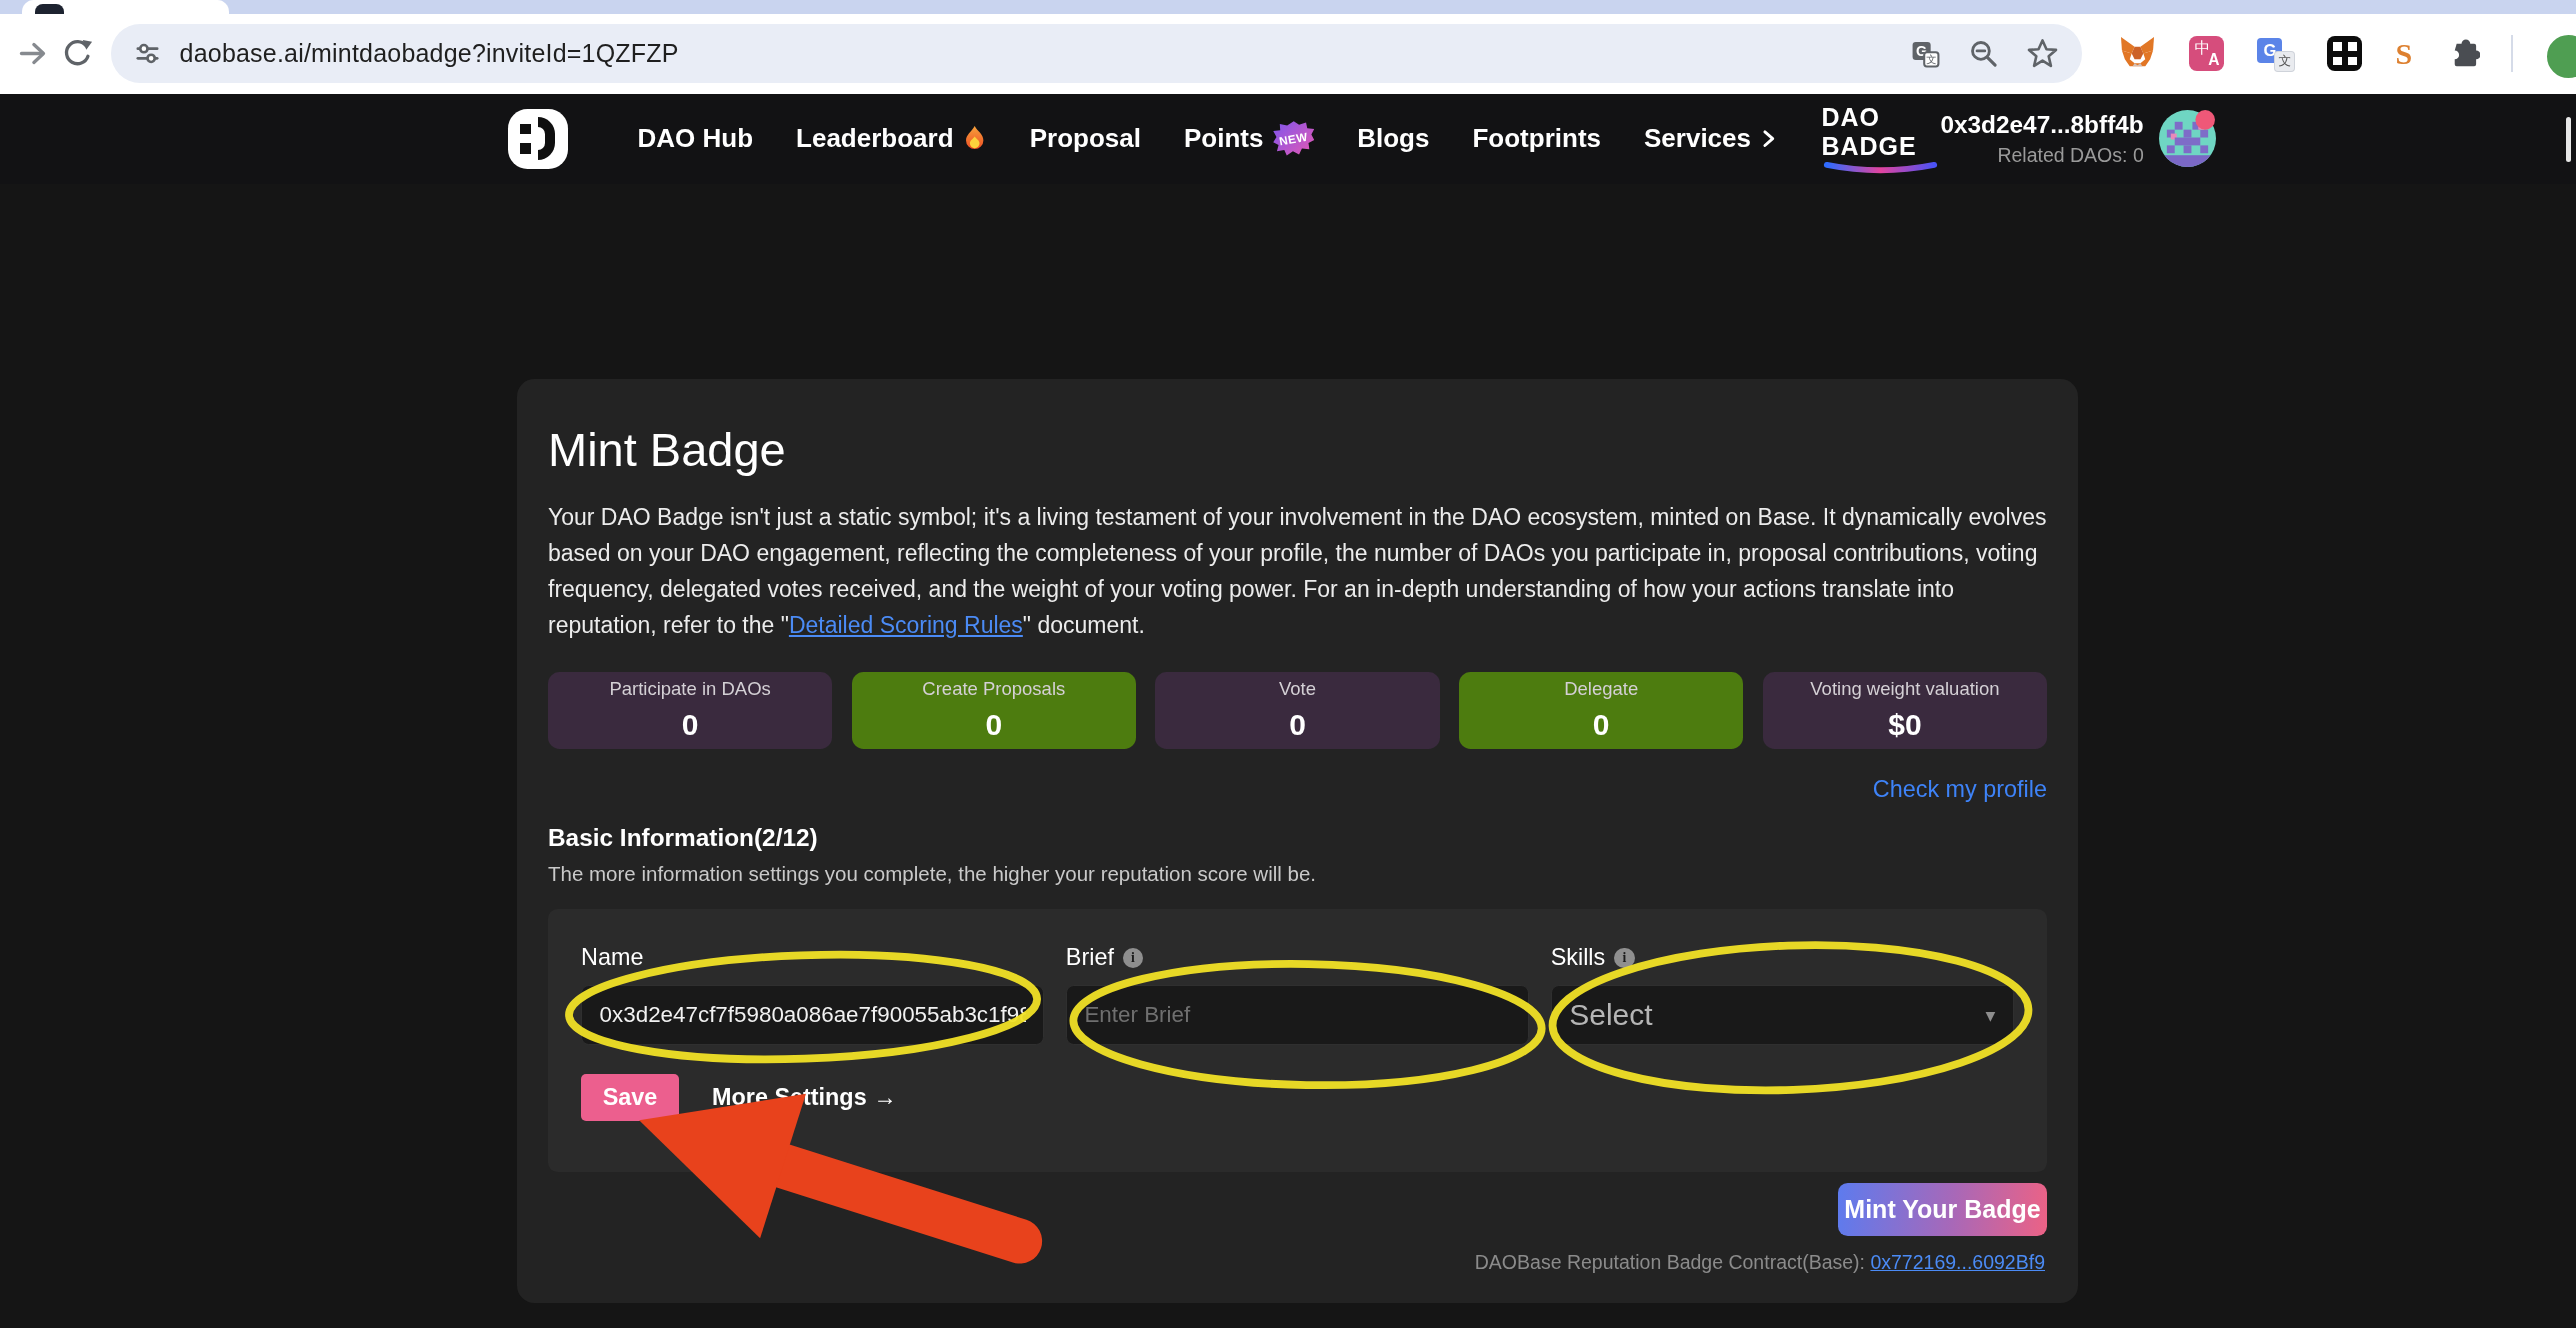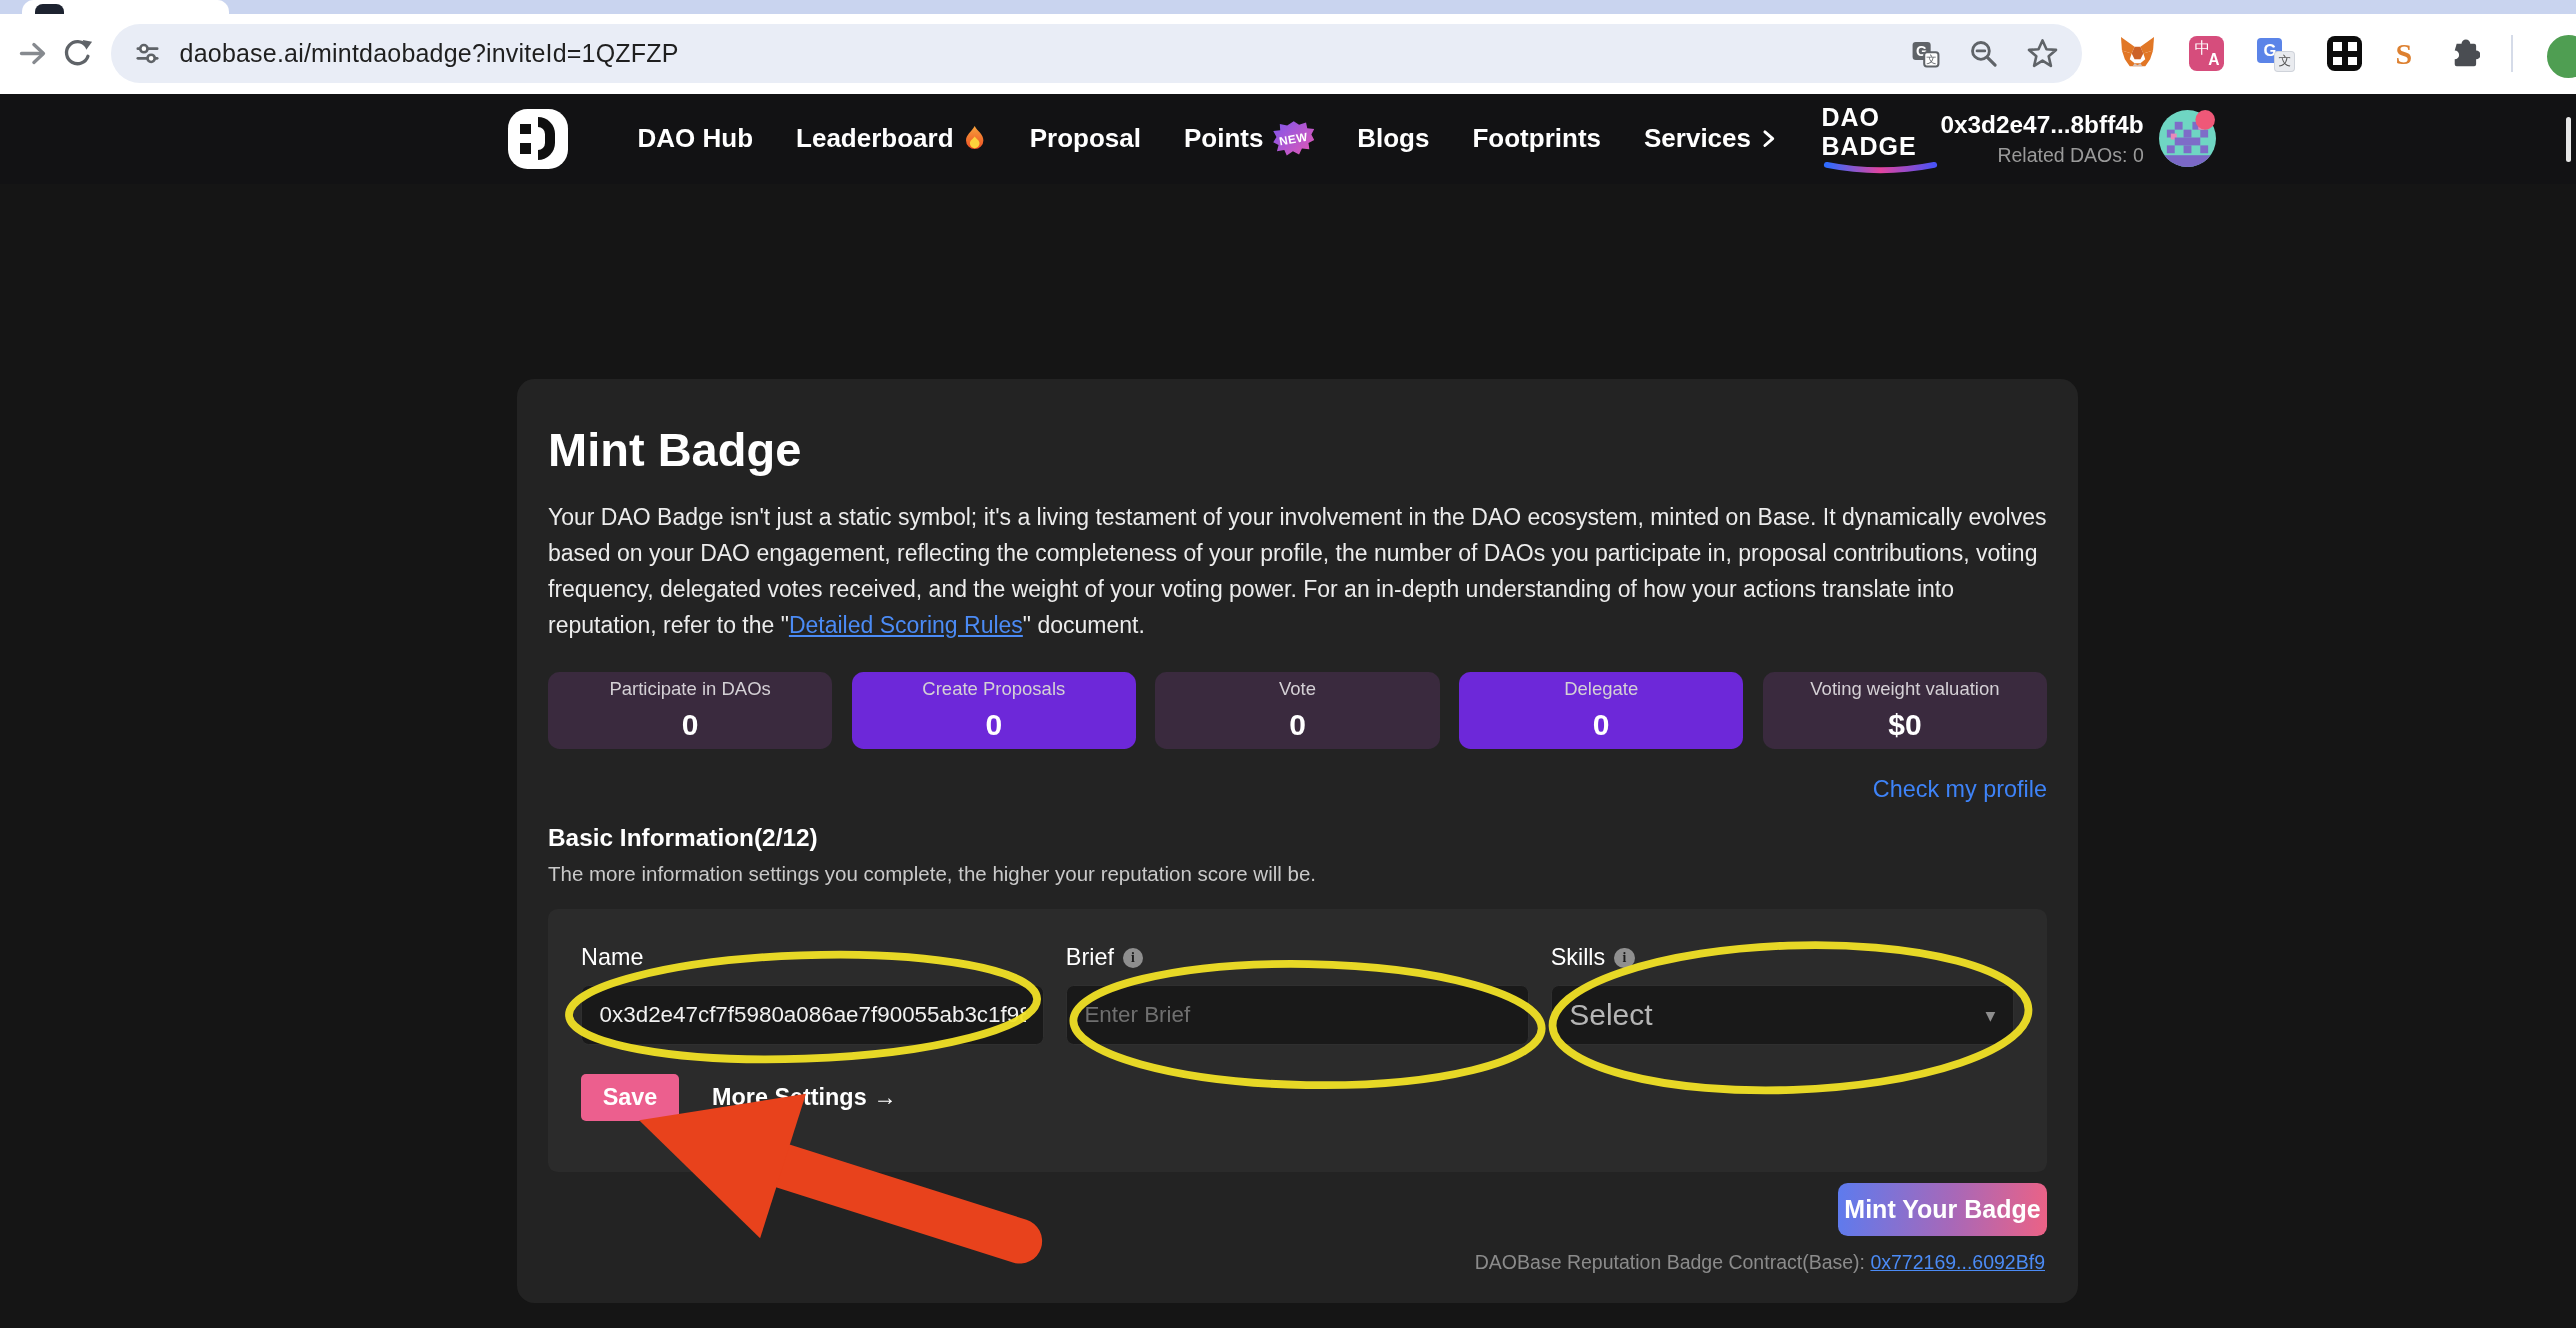--- a/index.html
+++ b/index.html
@@ -42,27 +42,27 @@
   .badge-new span{color:#fff;font-size:11.7px;font-weight:700;transform:rotate(-10deg);letter-spacing:0.5px;}
   .dao-badge{margin-left:45px;display:flex;flex-direction:column;align-items:center;cursor:pointer;}
   .dao-badge-label{font-size:25px;font-weight:700;letter-spacing:1px;color:#fff;}
   .wallet{margin-left:auto;text-align:right;}
   .wallet-addr{font-size:24.4px;font-weight:700;color:#fff;}
   .wallet-related{margin-top:4.9px;font-size:19.5px;color:#9a9a9a;}
   .avatar{position:relative;margin-left:15.6px;width:57px;height:57px;flex:0 0 auto;}
 
   
   .card{position:absolute;left:517px;top:285px;width:1561px;height:924px;background:#232323;border-radius:17.6px;padding:0 31px;box-sizing:border-box;}
-  .card-title{padding-top:43px;font-size:47px;font-weight:700;color:#fff;}
+  .card-title{padding-top:43px;font-size:47px;font-weight:400;color:#fff;}
   .card-desc{margin-top:22px;font-size:23px;line-height:36px;color:#ececec;}
   .desc-link{color:#4b8bf5;text-decoration:underline;cursor:pointer;}
   .stats{margin-top:29px;display:flex;gap:19.5px;}
   .stat{flex:1;height:77px;border-radius:11.7px;display:flex;flex-direction:column;align-items:center;justify-content:center;gap:7.8px;}
   .stat.tone-a{background:#3a2a3e;}
-  .stat.tone-b{background:#6d28d9;justify-content:center;}
+  .stat.tone-b{background:#4d7c0f;justify-content:center;}
   .stat-label{font-size:18.5px;color:#d4d0d5;}
   .stat-value{font-size:30px;font-weight:700;color:#fff;}
   .check-profile{margin-top:27px;text-align:right;font-size:23.4px;color:#3e83f8;cursor:pointer;}
   .bi-title{margin-top:21.5px;font-size:24.4px;font-weight:700;color:#fff;}
   .bi-sub{margin-top:9.8px;font-size:20.5px;color:#c9c9c9;}
   .panel{margin-top:23.4px;height:263px;background:#2b2b2b;border-radius:9.8px;padding:35px 33px;box-sizing:border-box;}
   .fields{display:flex;gap:21.5px;}
   .field{flex:1;}
   .field-label{font-size:23.4px;color:#fff;display:flex;align-items:center;gap:8.8px;}
   .info-dot{width:20.5px;height:20.5px;border-radius:50%;background:#8f8f8f;color:#1c1c1c;font-size:13.7px;font-weight:700;display:flex;align-items:center;justify-content:center;font-family:"Liberation Serif",serif;cursor:pointer;}

